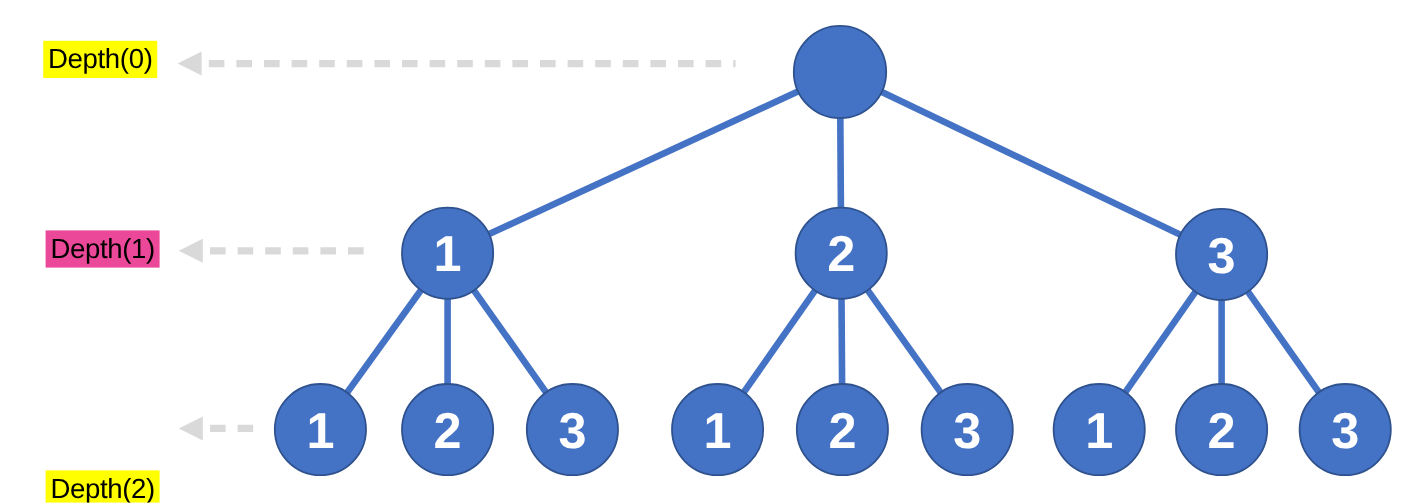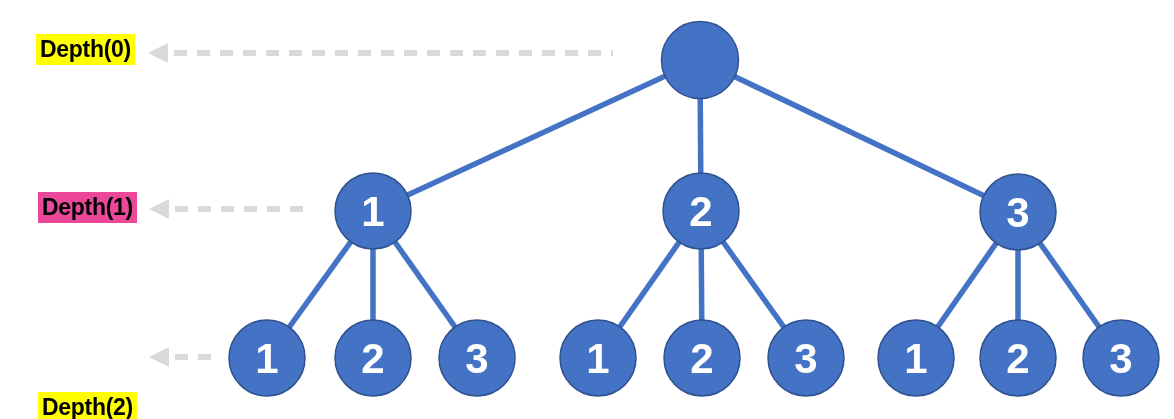--- a/index.html
+++ b/index.html
@@ -22,21 +22,21 @@
     position: absolute;
     left: 0; top: 0;
     width: 100%; height: 100%;
     pointer-events: none;
   }
   .depth-label {
     position: absolute;
     height: 31px;
     line-height: 31px;
     padding: 0 4px;
-    font-weight: 700;
+    font-weight: 400;
     font-size: 23px;
     letter-spacing: -0.3px;
     white-space: nowrap;
   }
   .node-text {
     font-family: "Liberation Sans", sans-serif;
     font-weight: 700;
     font-size: 42px;
   }
 </style>

